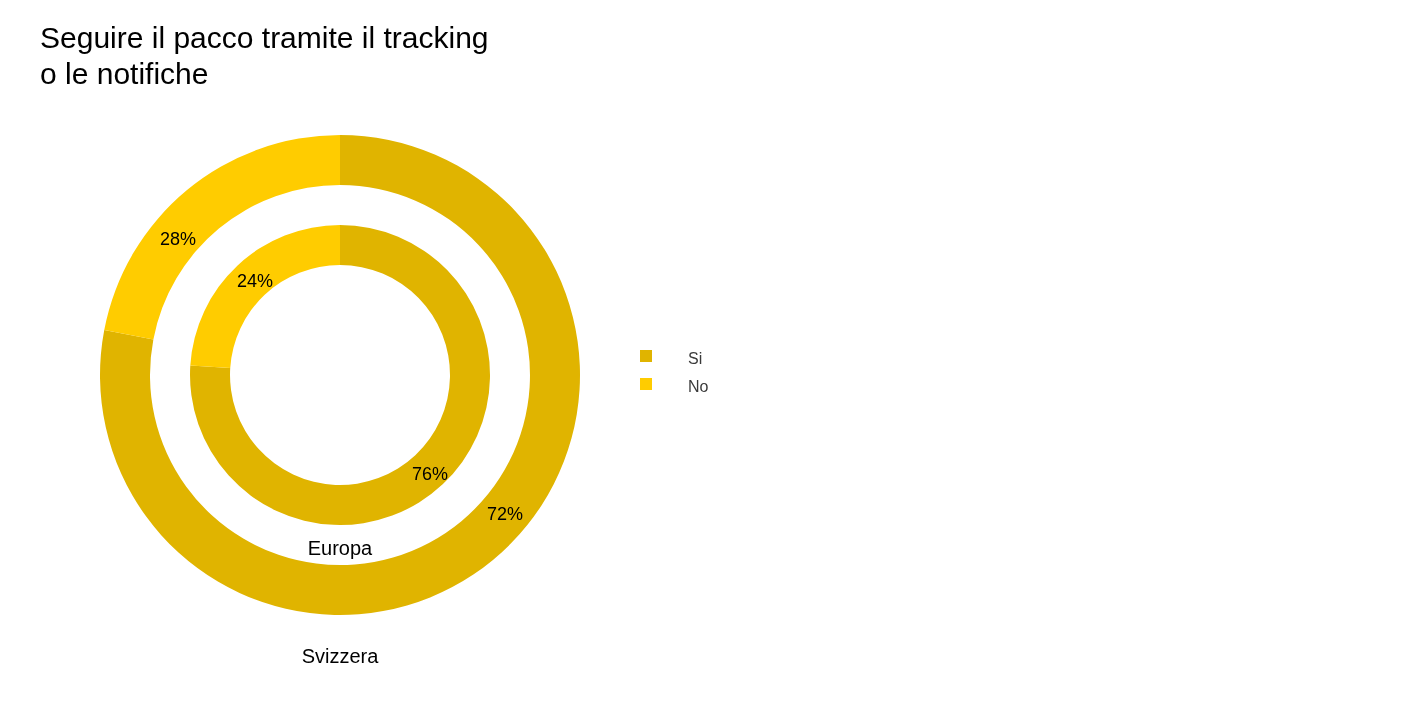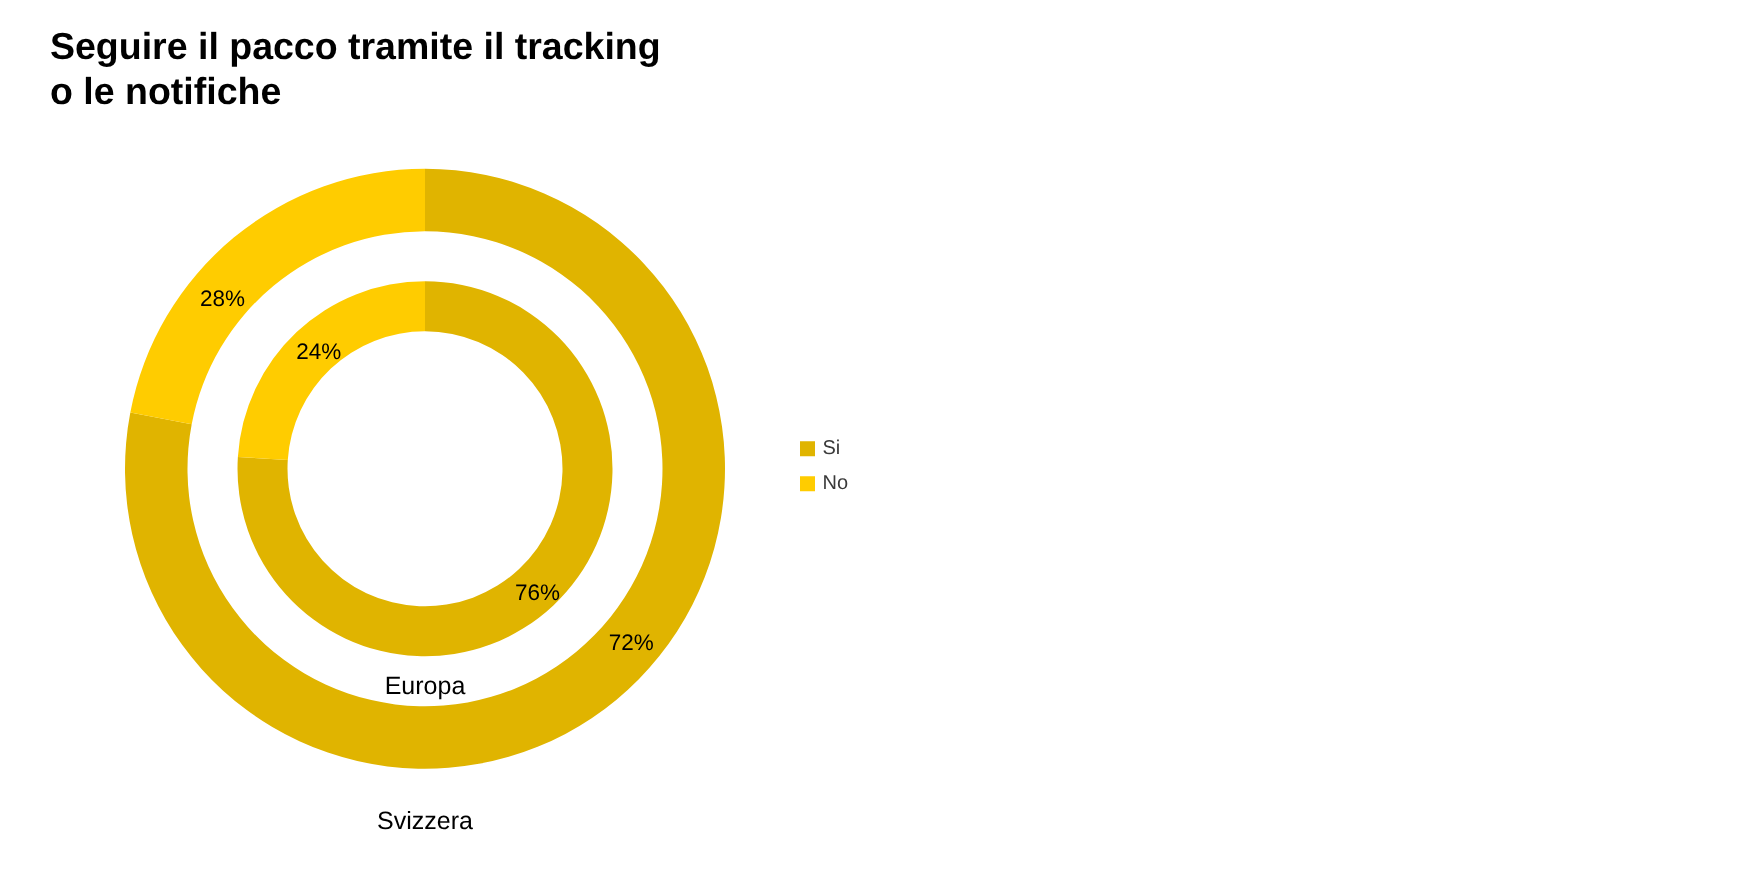--- a/index.html
+++ b/index.html
@@ -9,21 +9,21 @@
     height: 716px;
     background: #ffffff;
     font-family: "Segoe UI", Arial, sans-serif;
     overflow: hidden;
   }
   .chart-title {
     position: absolute;
     left: 40px;
     top: 20px;
     font-size: 30px;
-    font-weight: 700;
+    font-weight: 400;
     color: #000000;
     line-height: 1.2;
     white-space: pre-line;
   }
   .chart-area {
     position: absolute;
     left: 60px;
     top: 95px;
     width: 560px;
     height: 600px;
@@ -43,22 +43,22 @@
   }
   .legend {
     position: absolute;
     left: 640px;
     top: 350px;
     font-size: 16px;
     color: #3a3a3a;
   }
   .legend-item {
     display: flex;
-    align-items: center;
     margin-bottom: 10px;
+    gap: 30px;
   }
   .legend-swatch {
     width: 12px;
     height: 12px;
     margin-right: 6px;
   }
 </style>
 </head>
 <body>
 

